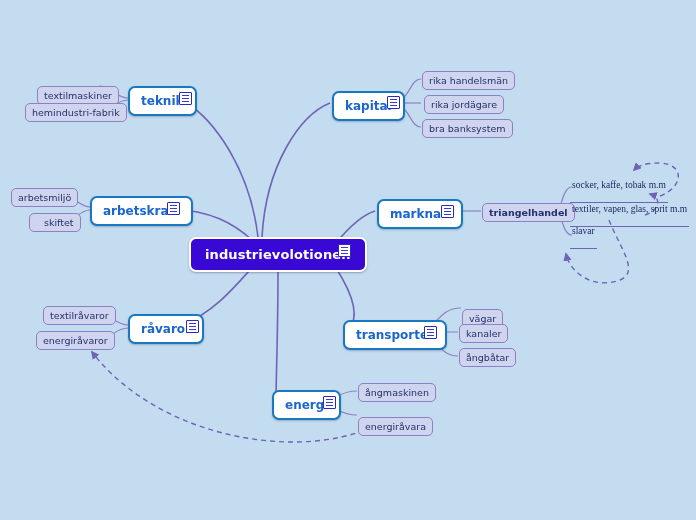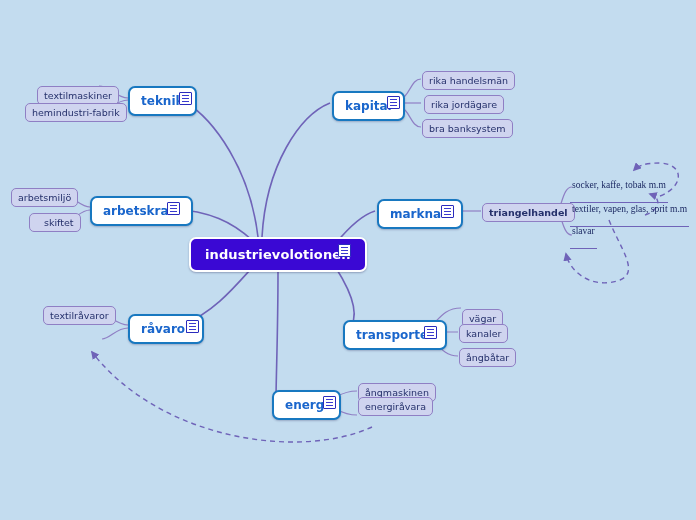--- a/index.html
+++ b/index.html
@@ -255,20 +255,23 @@
     <span>råvaror</span>
   </div>
   <div class="note-icon" style="left:186px; top:320px;">
     <i></i>
     <i></i>
     <i></i>
   </div>
   <div class="node node-leaf" style="left:43px; top:306px;">
     <span>textilråvaror</span>
   </div>
+  <div class="node node-leaf" style="left:36px; top:331px;">
+    <span>energiråvaror</span>
+  </div>
 
   <div class="node node-branch" style="left:343px; top:320px;">
     <span>transporter</span>
   </div>
   <div class="note-icon" style="left:424px; top:326px;">
     <i></i>
     <i></i>
     <i></i>
   </div>
   <div class="node node-leaf" style="left:462px; top:300px;margin-top:9px;">
@@ -285,17 +288,17 @@
     <span>energi</span>
   </div>
   <div class="note-icon" style="left:323px; top:396px;">
     <i></i>
     <i></i>
     <i></i>
   </div>
   <div class="node node-leaf" style="left:358px; top:383px;align-items:flex-end;">
     <span>ångmaskinen</span>
   </div>
-  <div class="node node-leaf" style="left:358px; top:397px;">
+  <div class="node node-leaf" style="left:358px; top:417px;">
     <span>energiråvara</span>
   </div>
 
 </div>
 
 </body></html>

